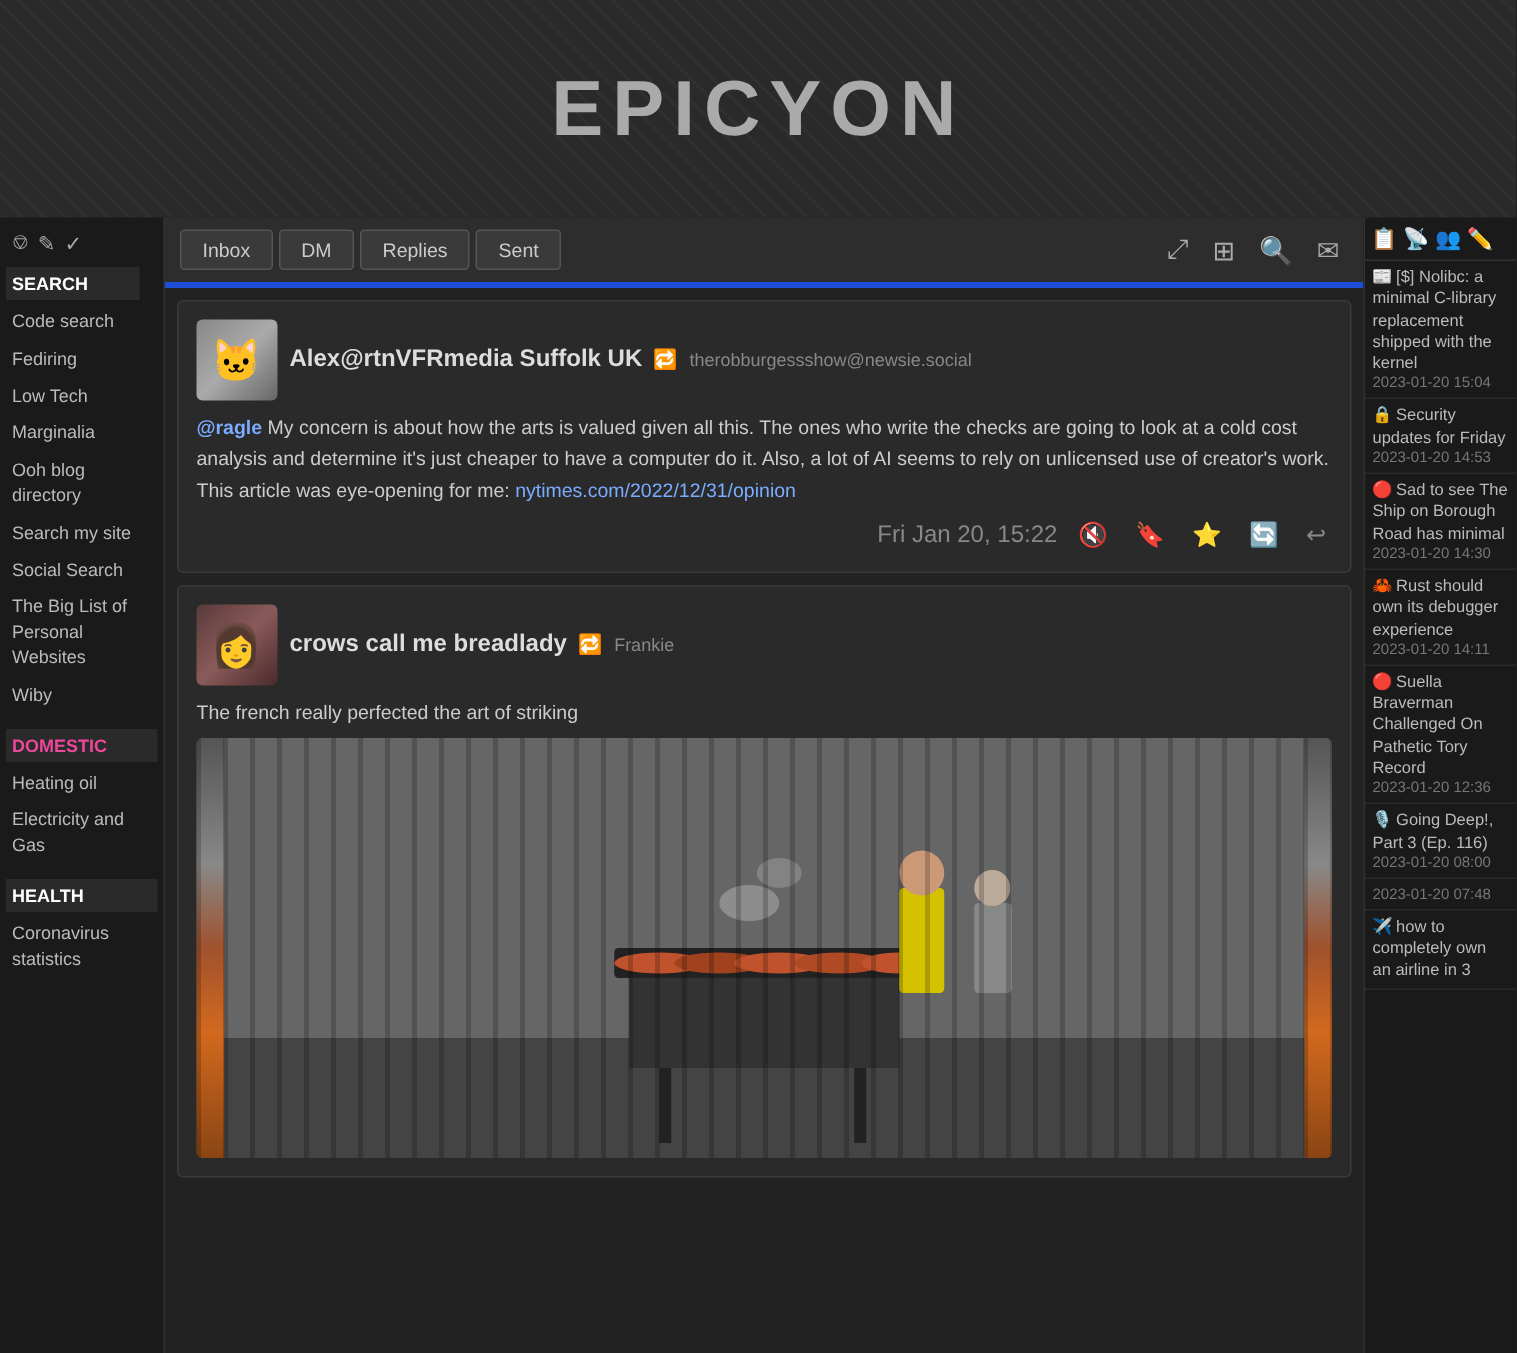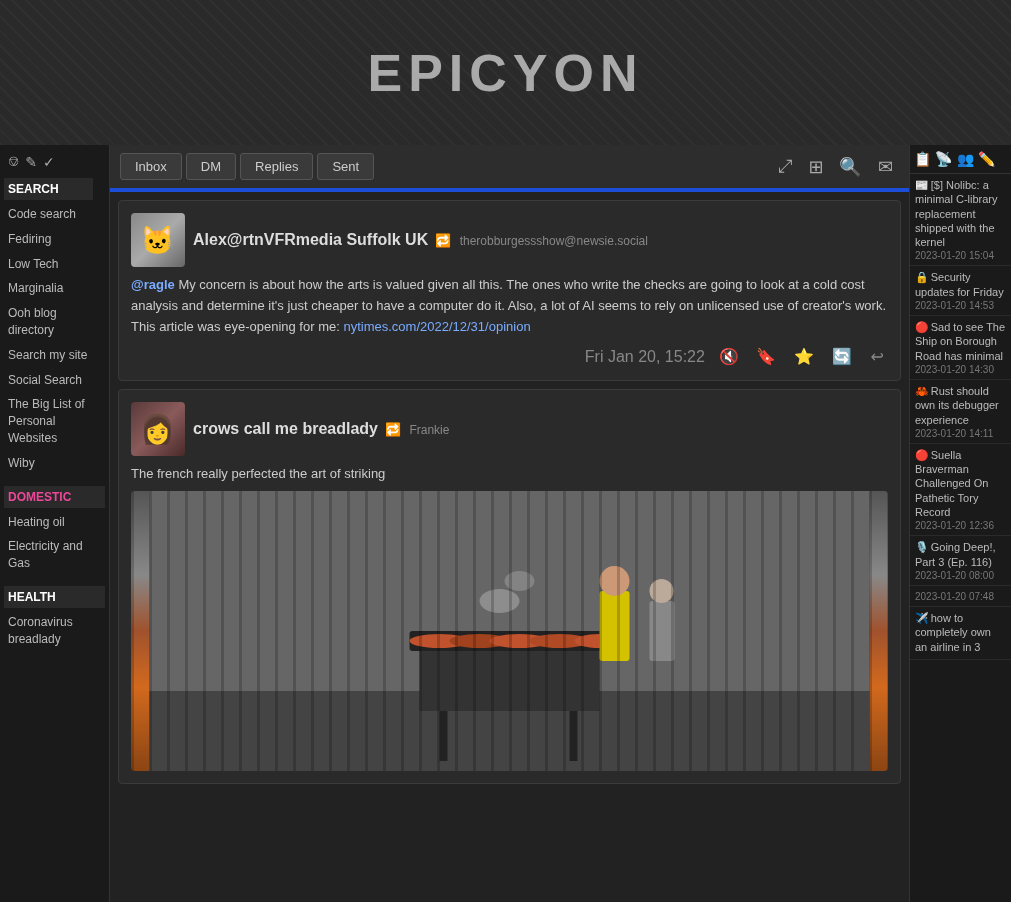--- a/index.html
+++ b/index.html
@@ -345,21 +345,21 @@
     <div class="sidebar-item">Search my site</div>
     <div class="sidebar-item">Social Search</div>
     <div class="sidebar-item">The Big List of Personal Websites</div>
     <div class="sidebar-item">Wiby</div>
 
     <div class="sidebar-section-domestic">DOMESTIC</div>
     <div class="sidebar-item">Heating oil</div>
     <div class="sidebar-item">Electricity and Gas</div>
 
     <div class="sidebar-section-health">HEALTH</div>
-    <div class="sidebar-item">Coronavirus breadlady</div>
+    <div class="sidebar-item">Coronavirus statistics</div>
   </div>
 
   <div id="main">
 
     <div id="main-toolbar">
       <button class="tab-btn">Inbox</button>
       <button class="tab-btn">DM</button>
       <button class="tab-btn">Replies</button>
       <button class="tab-btn">Sent</button>
       <div class="toolbar-spacer"></div>

